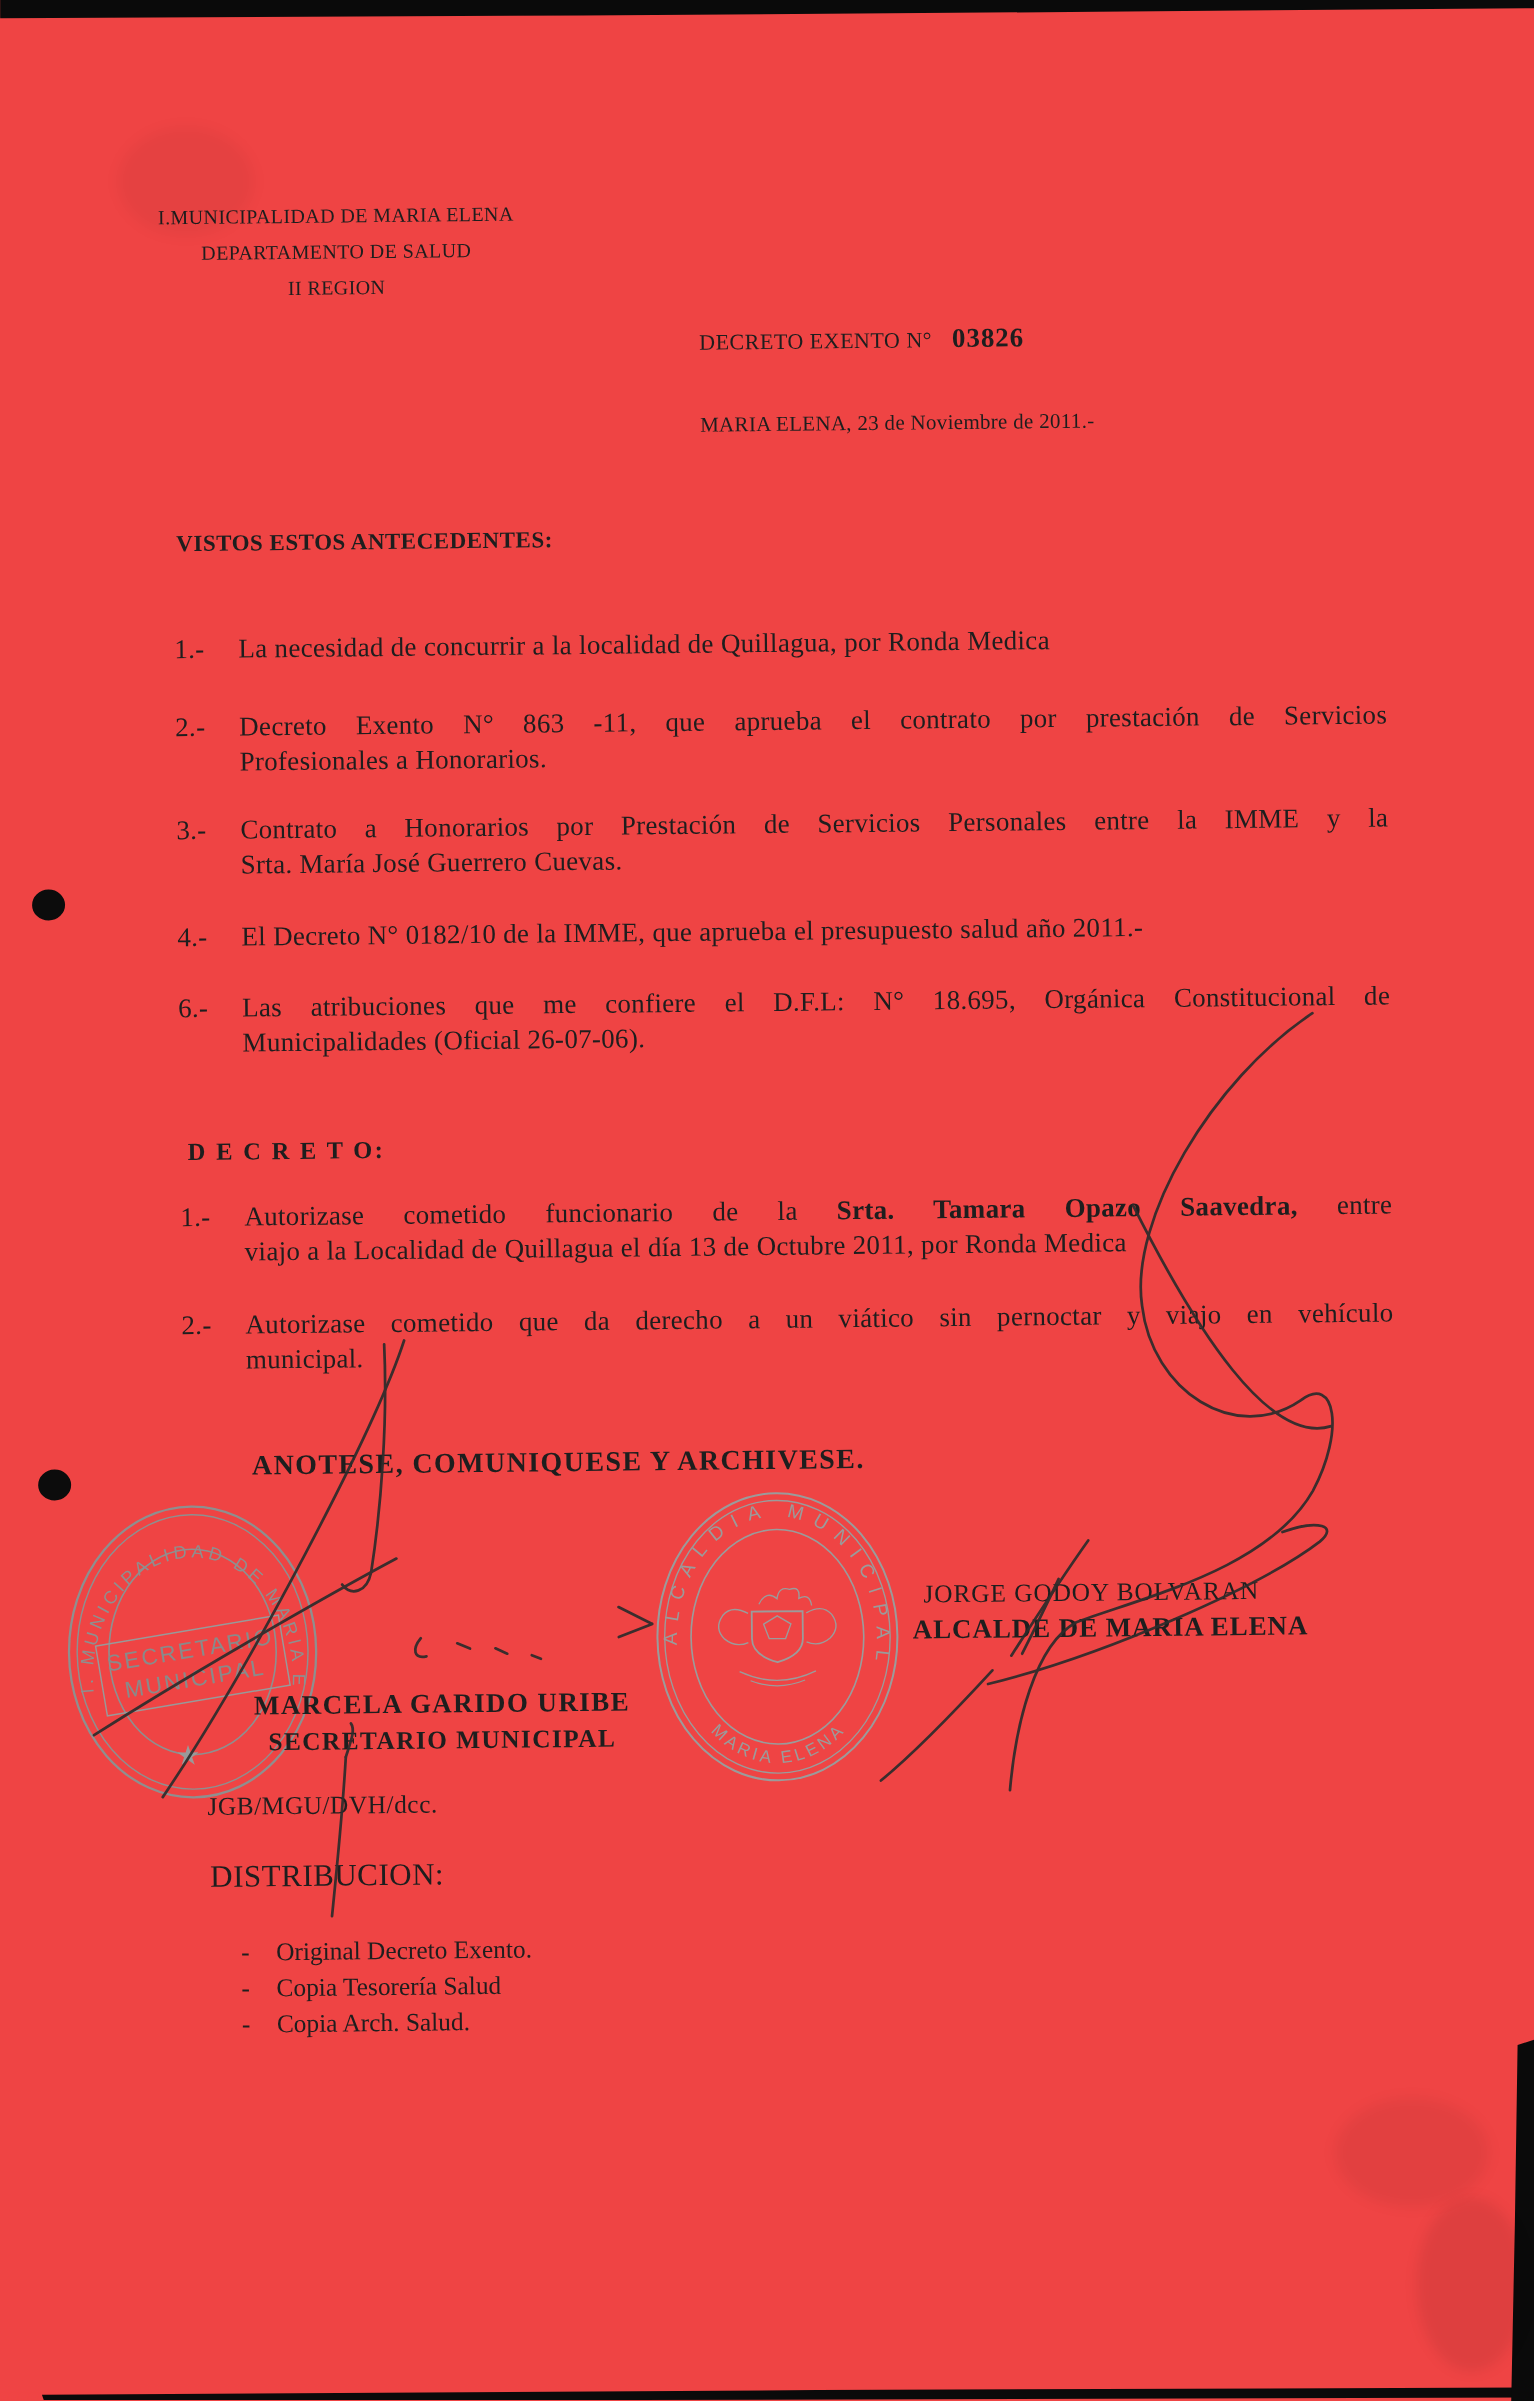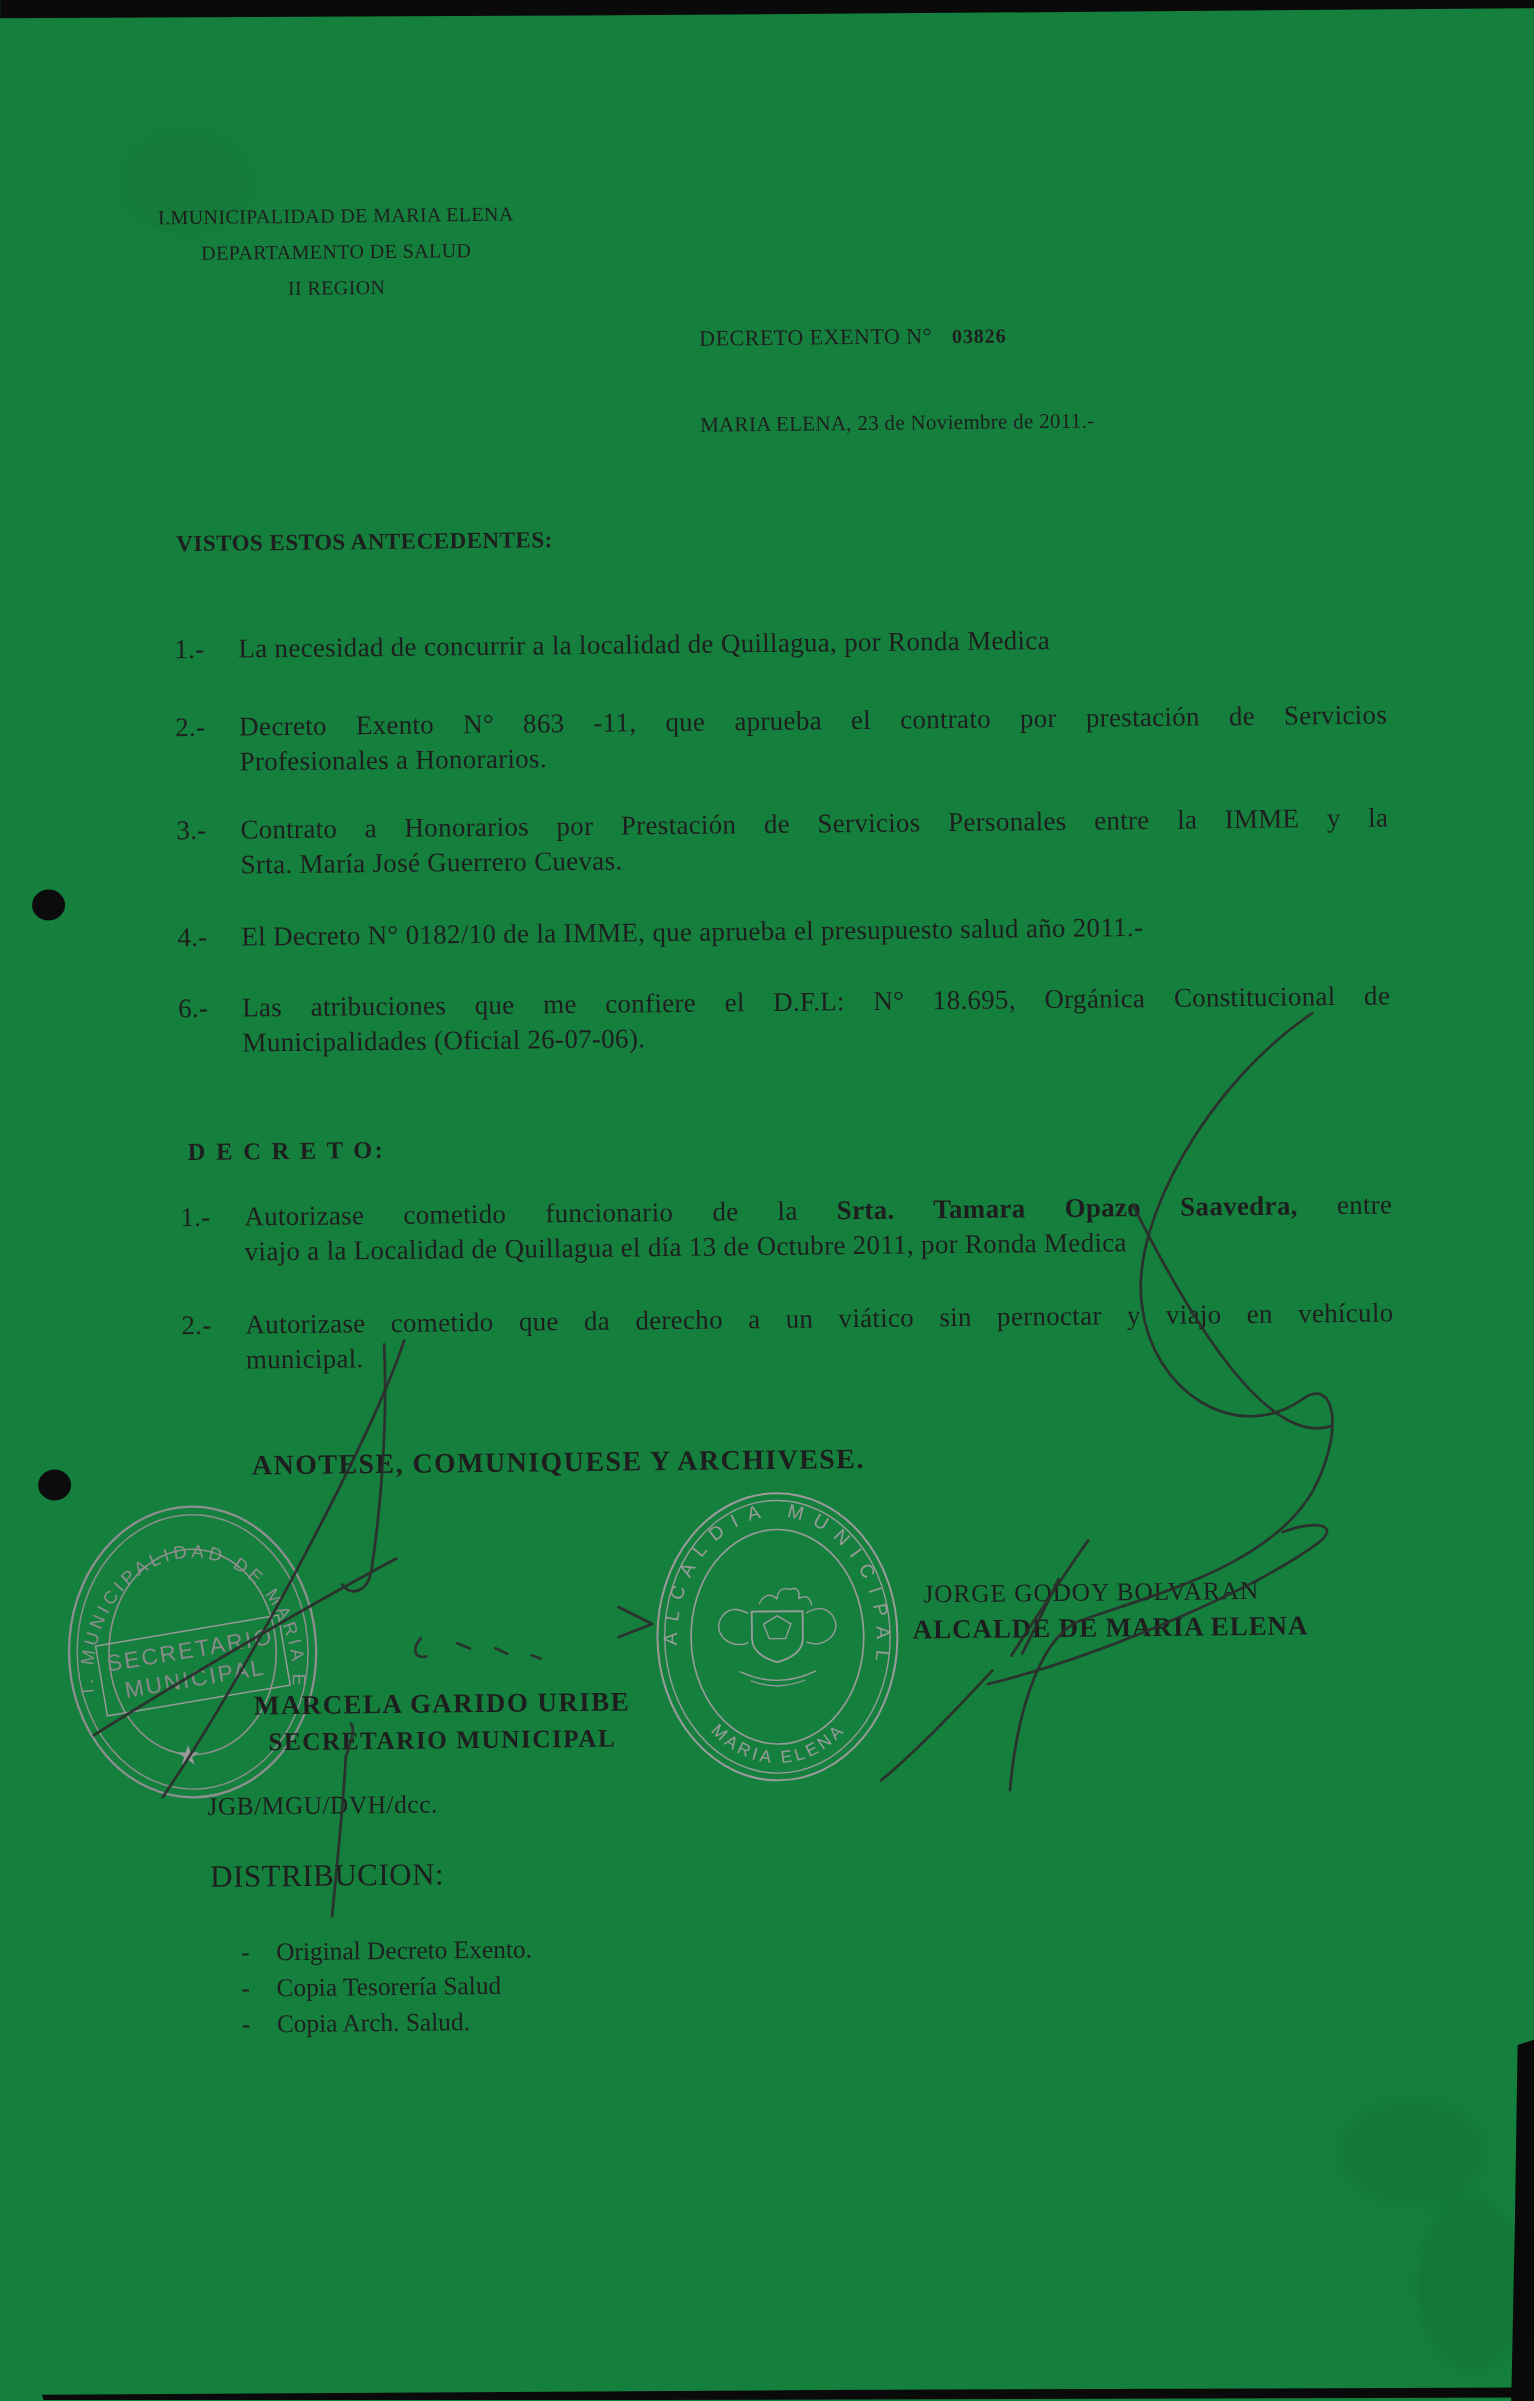--- a/index.html
+++ b/index.html
@@ -1,27 +1,27 @@
 <!DOCTYPE html>
 <html style="font-size:14.5px"><head>
 <meta charset="utf-8">
 <style>
   html,body{margin:0;padding:0;background:#e8e8e8;}
-  #page{position:relative;width:1535px;height:2401px;background:#15803d;overflow:hidden;
+  #page{position:relative;width:1535px;height:2401px;background:#ef4444;overflow:hidden;
         font-family:"Liberation Serif","DejaVu Serif",serif;color:#1e1e1e;}
   .abs{position:absolute;}
   #tilt{position:absolute;left:0;top:0;width:1535px;height:2401px;
         transform:rotate(-0.6deg);transform-origin:767px 1181px;}
   .b{font-weight:bold;}
   
   .hdr{left:168px;top:193px;width:356px;text-align:center;font-size:20px;line-height:36px;letter-spacing:0.4px;}
   
   .decrow{left:708px;top:325px;display:flex;align-items:baseline;gap:20px;}
   .declabel{font-size:22px;letter-spacing:0.5px;}
-  .decnum{font-size:20px;font-weight:bold;letter-spacing:0.9px;}
+  .decnum{font-size:27px;font-weight:bold;letter-spacing:0.9px;}
   .dateline{left:708px;top:412px;font-size:21px;letter-spacing:0.3px;}
   
   .vheading{left:183px;top:525px;font-size:23px;font-weight:bold;letter-spacing:0.5px;}
   .dheading{left:188px;top:1132px;font-size:24.5px;font-weight:bold;letter-spacing:2.3px;}
   
   .item{position:absolute;left:180px;width:1217px;font-size:27px;line-height:35px;letter-spacing:0.3px;}
   .inum{position:absolute;left:0;top:0;}
   .itxt{margin-left:64px;width:1148px;}
   .jl{text-align:justify;text-align-last:justify;}
   .closing{left:249px;top:1444px;font-size:28px;font-weight:bold;letter-spacing:1.4px;}

